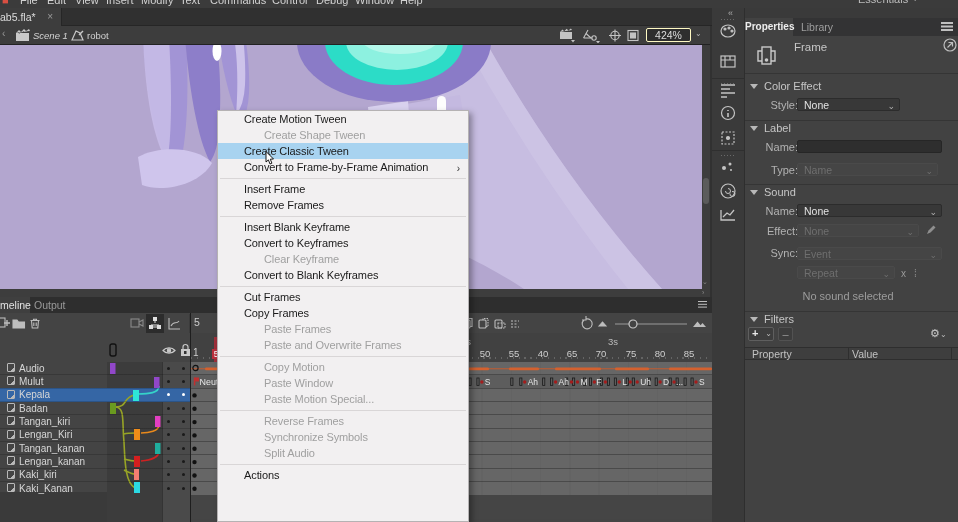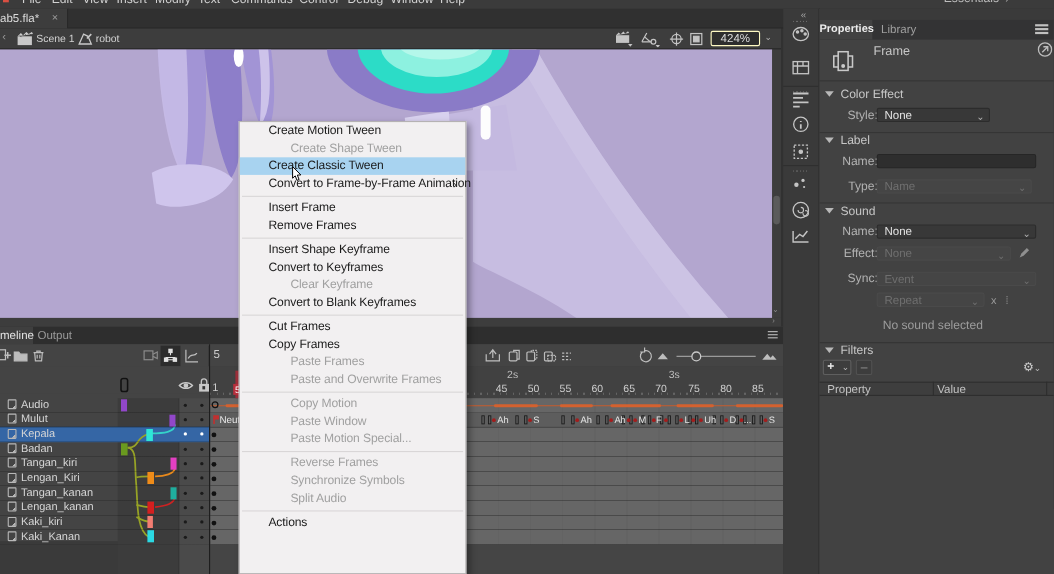--- a/index.html
+++ b/index.html
@@ -43,21 +43,21 @@
 #iconstrip{left:712px;top:8px;width:33px;height:514px;background:#3a3a3a;border-right:1px solid #2e2e2e;}
 #props{left:745px;top:8px;width:213px;height:514px;background:#424242;}
 .sep{position:absolute;left:745px;width:213px;height:1px;background:#353535;}
 .slabel{position:absolute;color:#c6c6c6;font-size:11px;}
 .flabel{position:absolute;color:#b2b2b2;font-size:11px;text-align:right;}
 .field{position:absolute;left:797px;width:145px;height:13px;background:#383838;border:1px solid #2c2c2c;border-radius:2px;color:#e2e2e2;font-size:10.5px;line-height:12px;padding-left:6px;}
 .field.dis{color:#6f6f6f;background:#454545;border-color:#4a4a4a;}
 .chev{position:absolute;right:4px;top:1px;color:#b0b0b0;font-size:9px;}
 .tri{display:inline-block;width:0;height:0;border-left:4px solid transparent;border-right:4px solid transparent;border-top:5px solid #b8b8b8;margin-right:6px;vertical-align:1px;}
 
-#ctx{left:217px;top:110px;width:207px;height:412px;background:#f2f0f1;border:1px solid #b5b2b3;box-shadow:3px 3px 6px rgba(0,0,0,.35);}
+#ctx{left:217px;top:110px;width:252px;height:412px;background:#f2f0f1;border:1px solid #b5b2b3;box-shadow:3px 3px 6px rgba(0,0,0,.35);}
 .mitem{position:relative;height:16px;font-size:11px;letter-spacing:-0.1px;color:#1a1a1a;line-height:16px;padding-left:26px;white-space:nowrap;}
 .mitem.dis{color:#a0a0a0;padding-left:46px;}
 .mitem.hl{background:#a8d3f0;}
 .msep{height:6px;position:relative;}
 .msep:after{content:"";position:absolute;left:2px;right:2px;top:3px;height:1px;background:#d9d6d7;}
 .sub{position:absolute;right:8px;top:2px;color:#333;font-size:10px;}
 svg{display:block;}
 </style></head>
 <body>
 <div id="app">
@@ -82,21 +82,21 @@
   <div id="tabbar" class="abs"></div>
   <div id="doctab" class="abs"><b>ab5.fla*</b><span class="x">×</span></div>
 
   <div id="editbar" class="abs">
     <div class="abs" style="left:2px;top:2px;color:#9a9a9a;font-size:10px;">‹</div>
     <svg class="abs" style="left:15px;top:3px;" width="16" height="13" viewBox="0 0 16 13">
       <rect x="1" y="4" width="13" height="8" fill="#c9c9c9"></rect>
       <path d="M1 4 l3 -3 2 2 3 -3 2 2 3 -2 1 2 z" fill="#c9c9c9"></path>
       <path d="M3 3.2 l1.5 1.5 M8 2.2 l1.5 1.5 M12.5 1.8 l1.2 1.4" stroke="#3d3d3d" stroke-width=".8"></path>
     </svg>
-    <div class="abs" style="left:33px;top:4px;">Scene 1</div>
+    <div class="abs" style="left:33px;top:4px;font-style:italic;">Scene 1</div>
     <svg class="abs" style="left:70px;top:3px;" width="15" height="13" viewBox="0 0 15 13">
       <path d="M2 11 L6 2 L10 4 L13 11 Z" fill="none" stroke="#c9c9c9" stroke-width="1.2"></path>
       <path d="M9 6 l4 -4" stroke="#c9c9c9" stroke-width="1.4"></path>
     </svg>
     <div class="abs" style="left:87px;top:4px;">robot</div>
     <svg class="abs" style="left:558px;top:2px;" width="88" height="15" viewBox="0 0 88 15">
       <g fill="#c4c4c4">
         <rect x="2" y="4" width="12" height="7"></rect>
         <path d="M2 4 l2.5 -2.5 1.7 1.7 2.5 -2.5 1.7 1.7 2.5 -2 1.1 1.6 z"></path>
         <path d="M13 12 l4 0 -2 2.5 z"></path>
@@ -164,21 +164,21 @@
     <div id="tlhead" class="abs"></div>
     <div id="frames" class="abs">
 
       <div class="abs" style="left:0;top:0;width:521px;height:28.5px;background:#414141;"></div>
       <div class="abs" style="left:2px;top:14px;color:#cfcfcf;font-size:10px;">1</div>
       <div class="abs" style="left:270px;top:3px;color:#bdbdbd;font-size:9.5px;">2s</div>
       <div class="abs" style="left:417px;top:3px;color:#bdbdbd;font-size:9.5px;">3s</div>
       <div class="rn abs" style="left:258px;">45</div>
       <div class="rn abs" style="left:287px;">50</div>
       <div class="rn abs" style="left:316px;">55</div>
-      <div class="rn abs" style="left:345px;">60</div>
+      <div class="rn abs" style="left:345px;">40</div>
       <div class="rn abs" style="left:374px;">65</div>
       <div class="rn abs" style="left:403px;">70</div>
       <div class="rn abs" style="left:433px;">75</div>
       <div class="rn abs" style="left:462px;">80</div>
       <div class="rn abs" style="left:491px;">85</div>
       <div class="abs" style="left:0px;top:24px;width:521px;height:2px;background:repeating-linear-gradient(90deg,#999 0 1.2px,transparent 1.2px 5.85px);opacity:.4;"></div>
 
       <div class="abs" style="left:0;top:28.5px;width:521px;height:133.5px;background:repeating-linear-gradient(180deg,#666666 0 12.35px,#4a4a4a 12.35px 13.35px);"></div>
       <div class="abs" style="left:0;top:162px;width:521px;height:24px;background:#454545;"></div>
 
@@ -515,21 +515,21 @@
 
   <div id="ctx" class="abs">
     <div class="mitem">Create Motion Tween</div>
     <div class="mitem dis">Create Shape Tween</div>
     <div class="mitem hl">Create Classic Tween</div>
     <div class="mitem">Convert to Frame-by-Frame Animation<span class="sub">›</span></div>
     <div class="msep"></div>
     <div class="mitem">Insert Frame</div>
     <div class="mitem">Remove Frames</div>
     <div class="msep"></div>
-    <div class="mitem">Insert Shape Keyframe</div>
+    <div class="mitem">Insert Blank Keyframe</div>
     <div class="mitem">Convert to Keyframes</div>
     <div class="mitem dis">Clear Keyframe</div>
     <div class="mitem">Convert to Blank Keyframes</div>
     <div class="msep"></div>
     <div class="mitem">Cut Frames</div>
     <div class="mitem">Copy Frames</div>
     <div class="mitem dis">Paste Frames</div>
     <div class="mitem dis">Paste and Overwrite Frames</div>
     <div class="msep"></div>
     <div class="mitem dis">Copy Motion</div>

